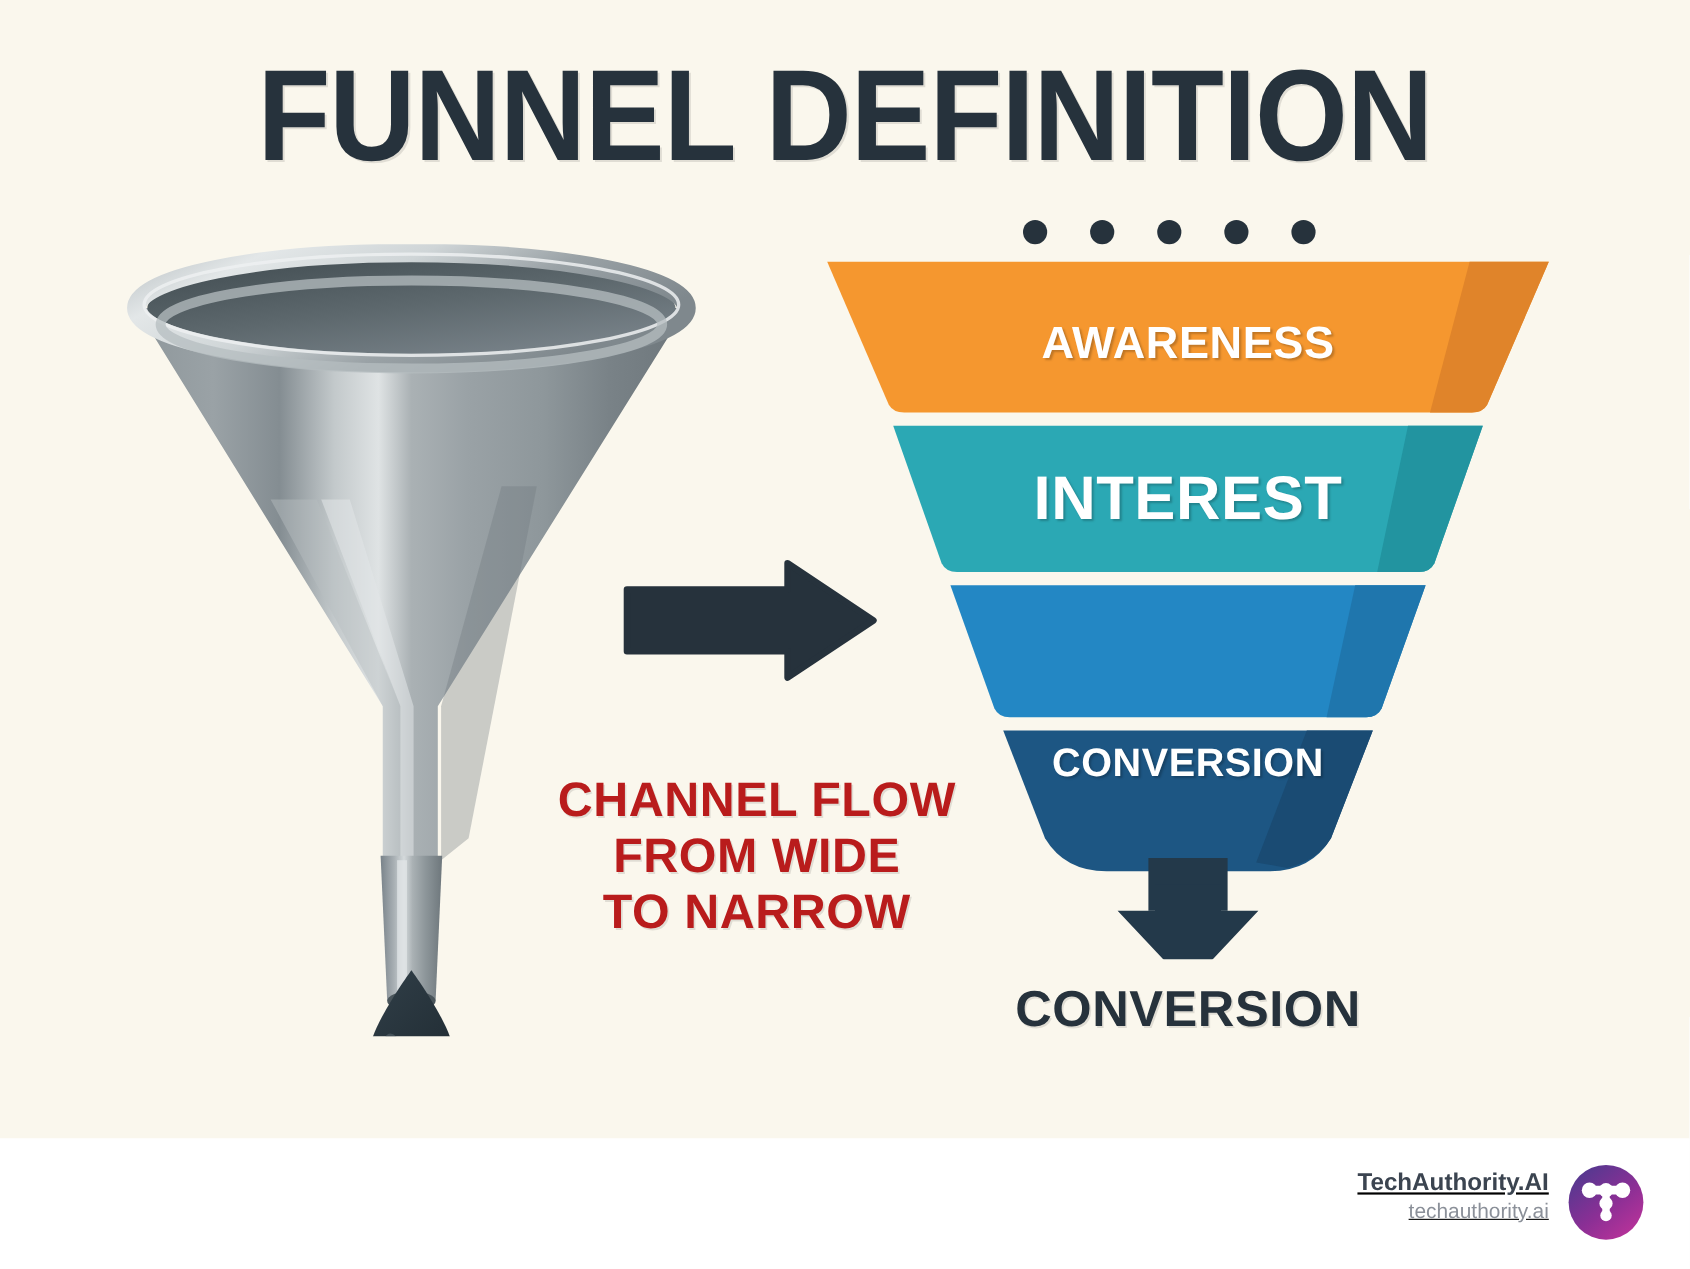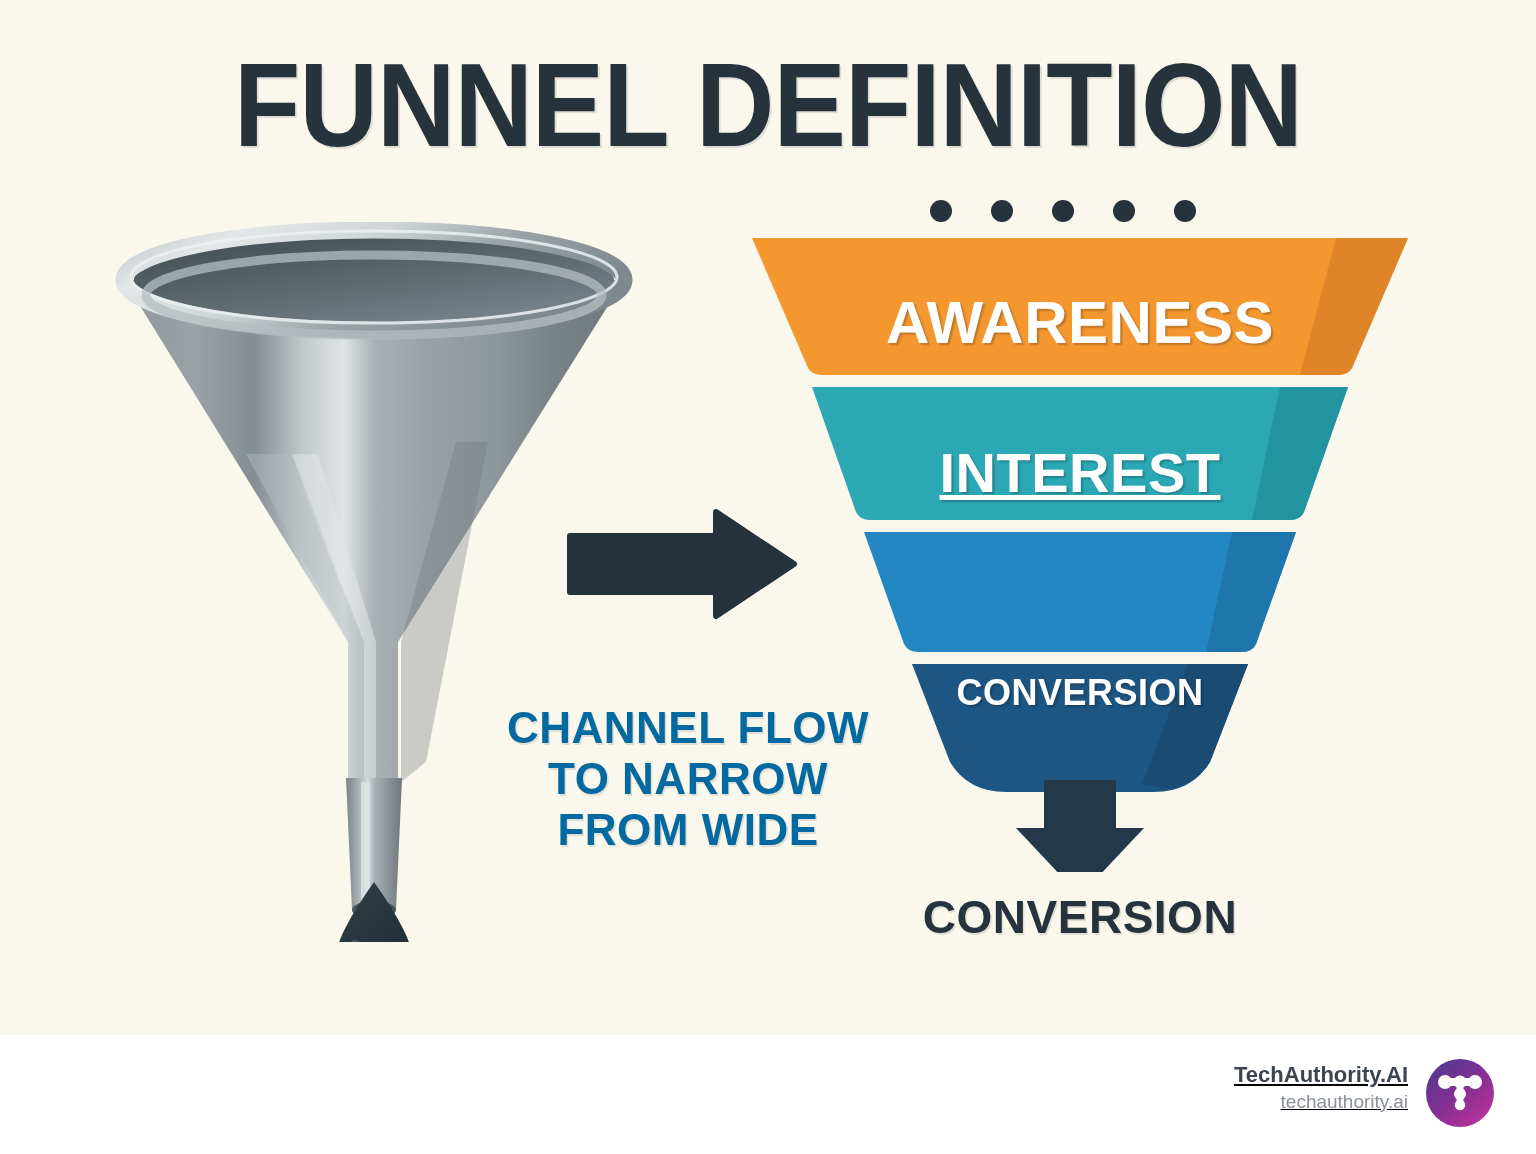--- a/index.html
+++ b/index.html
@@ -96,21 +96,21 @@
     position: absolute;
     left: 468px;
     top: 702px;
     width: 440px;
     text-align: center;
     font-family: "Liberation Sans Narrow", "Liberation Sans", sans-serif;
     font-weight: bold;
     font-size: 44px;
     line-height: 1.16;
     letter-spacing: 0.5px;
-    color: #0369a1;
+    color: #b91c1c;
     text-shadow: 1.5px 1.5px 0 rgba(0,0,0,0.10);
   }
 
   
   #marketing-funnel {
     position: absolute;
     left: 740px;
     top: 232px;
     width: 680px;
     height: 640px;
@@ -120,22 +120,22 @@
     left: 0;
     width: 100%;
     text-align: center;
     color: #ffffff;
     font-family: "Liberation Sans Narrow", "Liberation Sans", sans-serif;
     font-weight: bold;
     letter-spacing: 0.5px;
     text-shadow: 2px 2px 2px rgba(0,0,0,0.22);
     pointer-events: none;
   }
-  #label-awareness     { top: 56px;  font-size: 60px; }
-  #label-interest      { top: 208px; font-size: 56px; text-decoration: underline; }
+  #label-awareness     { top: 56px;  font-size: 41px; }
+  #label-interest      { top: 188px; font-size: 56px; }
   #label-consideration { top: 322px; font-size: 44px; }
   #label-conversion    { top: 440px; font-size: 36px; }
 
   #conversion-outlabel {
     position: absolute;
     left: 740px;
     top: 890px;
     width: 680px;
     text-align: center;
     font-weight: bold;
@@ -257,22 +257,22 @@
       <path d="M278 648 C278 648 240 700 240 722 C240 745 257 760 278 760 C299 760 316 745 316 722 C316 700 278 648 278 648 Z" fill="url(#dropGrad)" transform="translate(0,12)"></path>
       <ellipse cx="262" cy="732" rx="8" ry="15" fill="#5a666e" opacity="0.55" transform="rotate(-18 262 732)"></ellipse>
     </svg>
 
     <svg id="flow-arrow" viewBox="0 0 232 112">
       <path d="M4 28 L150 28 L150 4 L228 56 L150 108 L150 84 L4 84 Z" fill="#26323c" stroke="#26323c" stroke-width="6" stroke-linejoin="round"></path>
     </svg>
 
     <div id="flow-caption">
       <div>CHANNEL FLOW</div>
+      <div>FROM WIDE</div>
       <div>TO NARROW</div>
-      <div>FROM WIDE</div>
     </div>
 
     <svg id="marketing-funnel" viewBox="0 0 680 640">
 
       <g>
         <path d="M12 6 L668 6 L612 136 Q608 143 598 143 L82 143 Q72 143 68 136 Z" fill="#f5972f"></path>
         <path d="M596 6 L668 6 L612 136 Q608 143 598 143 L560 143 Z" fill="#e0842a"></path>
       </g>
 
       <g>

